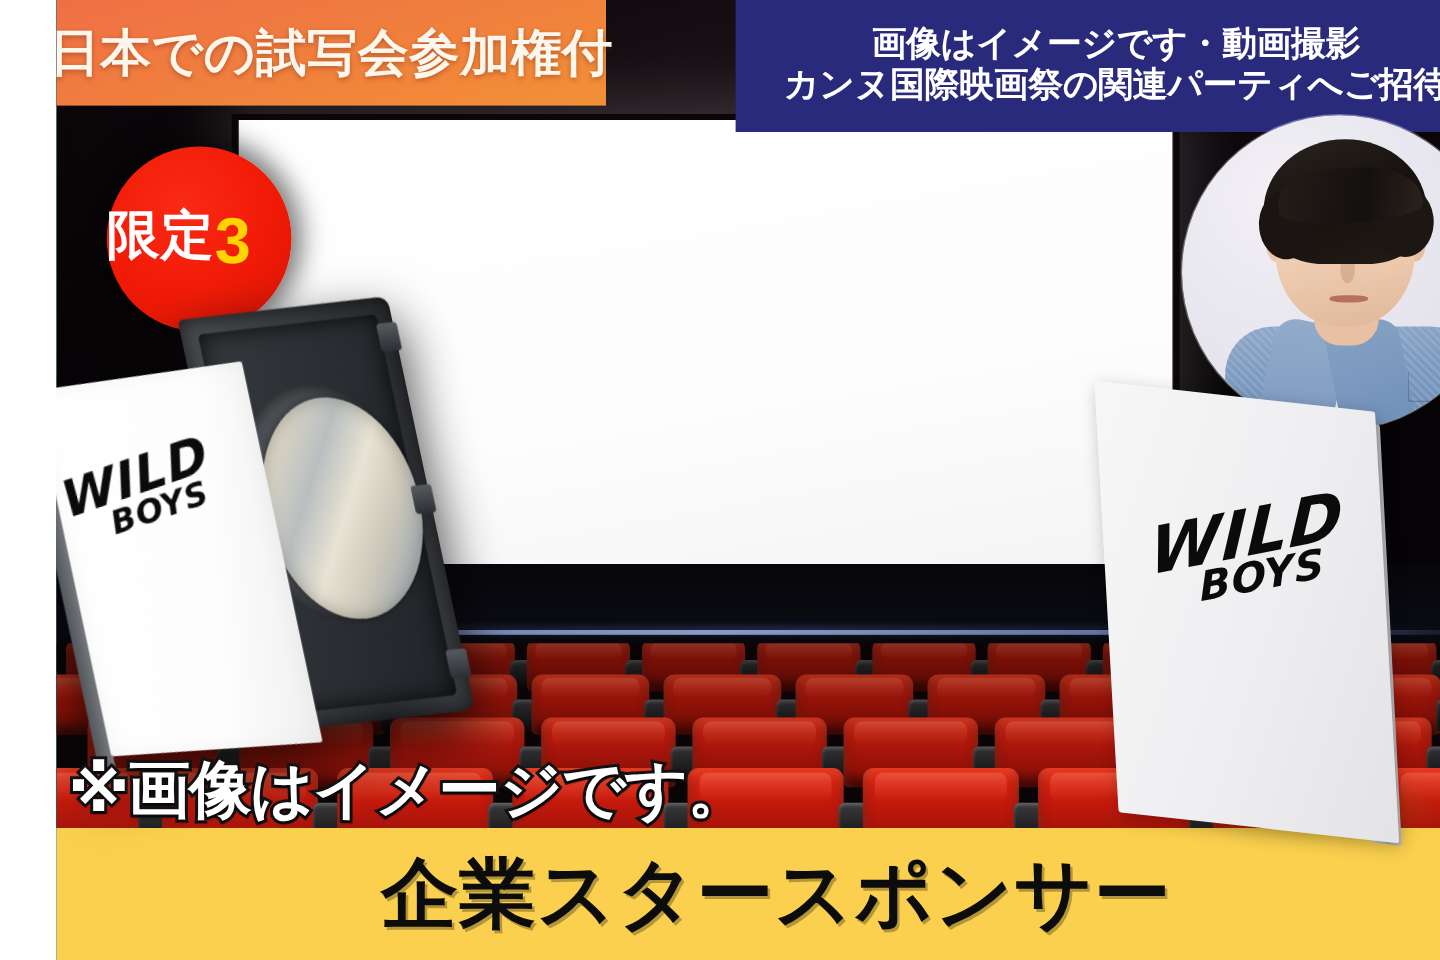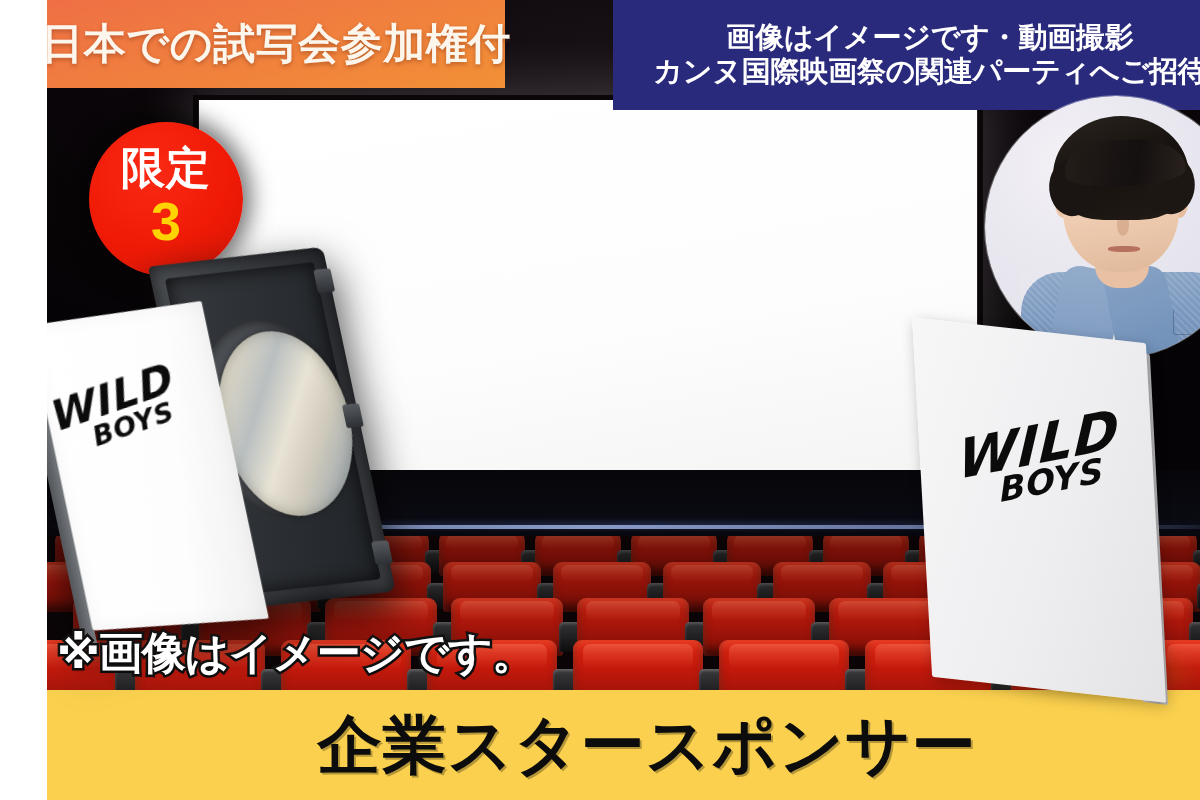--- a/index.html
+++ b/index.html
@@ -94,21 +94,21 @@
   .banner-blue .line{
     color:#ffffff; font-size:29px; font-weight:700; line-height:1.17;
     white-space:nowrap; letter-spacing:-.2px;
   }
 
   
   .badge-limited{
     position:absolute; left:42px; top:122px; width:154px; height:154px;
     border-radius:50%;
     background:radial-gradient(circle at 40% 32%, #fa2a14 0%, #f01a06 55%, #d61405 100%);
-    display:flex; flex-direction:column; align-items:center; justify-content:center;
+    display:flex; flex-direction:row; align-items:center; 
     z-index:7;
     box-shadow:0 0 22px 8px rgba(0,0,0,.55);
   }
   .badge-limited .kgen{
     color:#ffffff; font-size:44px; font-weight:700; line-height:1;
     letter-spacing:1px;
     margin-top:-4px;
   }
   .badge-limited .knum{
     color:#ffd400; font-size:54px; font-weight:700; line-height:1;
@@ -288,21 +288,21 @@
     border-radius:0 18px 0 0;
   }
   .p-pocket{
     position:absolute;left:188px;top:214px;width:26px;height:24px;
     border:1px solid rgba(40,60,90,.35);border-top:none;border-radius:0 0 3px 3px;
   }
 
   
   .disclaimer{
     position:absolute; left:10px; top:624px; z-index:10;
-    font-size:44px; font-weight:700; color:#ffffff;
+    font-size:52px; font-weight:700; color:#ffffff;
     letter-spacing:-1px; white-space:nowrap;
     -webkit-text-stroke:5px #121212;
     paint-order:stroke fill;
     text-shadow:0 2px 2px rgba(0,0,0,.5);
   }
 
   
   .footer-yellow{
     position:absolute; left:0; top:690px; width:1200px; height:110px;
     background:#fad04e;

